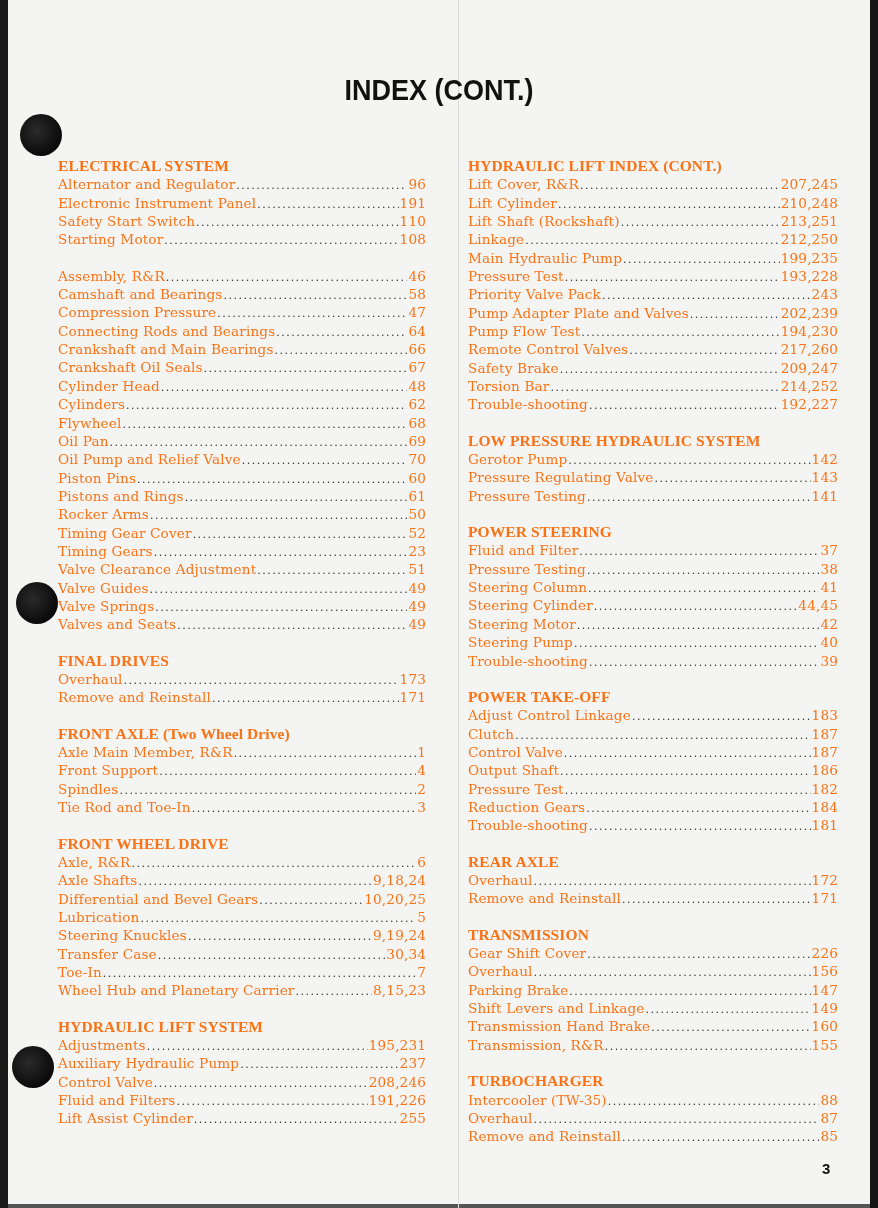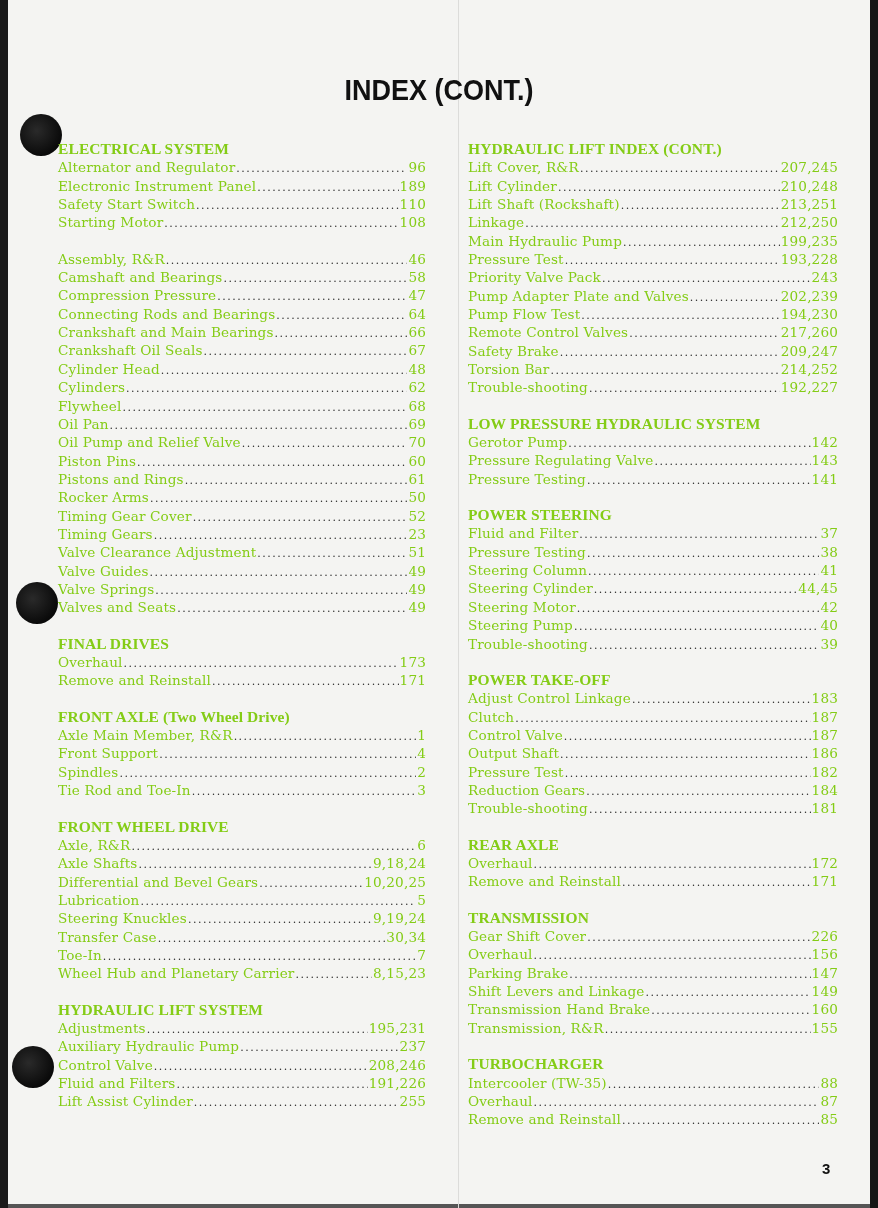--- a/index.html
+++ b/index.html
@@ -20,23 +20,23 @@
   .title {
     position: absolute; left: 0; width: 878px; top: 73px; text-align: center;
     font-family: "Liberation Sans", sans-serif; font-weight: bold;
     font-size: 30px; color: #111; letter-spacing: 0px;
     transform: scaleX(0.9); transform-origin: center;
   }
   .column-divider {
     position: absolute; left: 458px; top: 0; width: 1px; height: 1208px; background: #dcdcda;
   }
   .col {
-    position: absolute; top: 140px;
+    position: absolute; top: 157px;
     font-family: "DejaVu Serif", "Liberation Serif", serif;
-    color: #84cc16;
+    color: #f97316;
   }
   .col-left { left: 58px; width: 368px; }
   .col-right { left: 468px; width: 370px; }
   .section { margin-bottom: 18.2px; }
   .section-head {
     font-family: "Liberation Serif", serif; font-weight: bold; font-size: 15.5px;
     line-height: 18.2px; height: 18.2px; white-space: nowrap; letter-spacing: 0.1px;
   }
   .entry {
     display: flex; align-items: baseline; font-size: 13.6px; line-height: 18.35px; height: 18.35px;
@@ -80,21 +80,21 @@
     <div class="section">
       <div class="section-head">ELECTRICAL SYSTEM</div>
       <div class="entry">
         <span class="label">Alternator and Regulator</span>
         <span class="leader"></span>
         <span class="pages">96</span>
       </div>
       <div class="entry">
         <span class="label">Electronic Instrument Panel</span>
         <span class="leader"></span>
-        <span class="pages">189</span>
+        <span class="pages">191</span>
       </div>
       <div class="entry">
         <span class="label">Safety Start Switch</span>
         <span class="leader"></span>
         <span class="pages">110</span>
       </div>
       <div class="entry">
         <span class="label">Starting Motor</span>
         <span class="leader"></span>
         <span class="pages">108</span>

